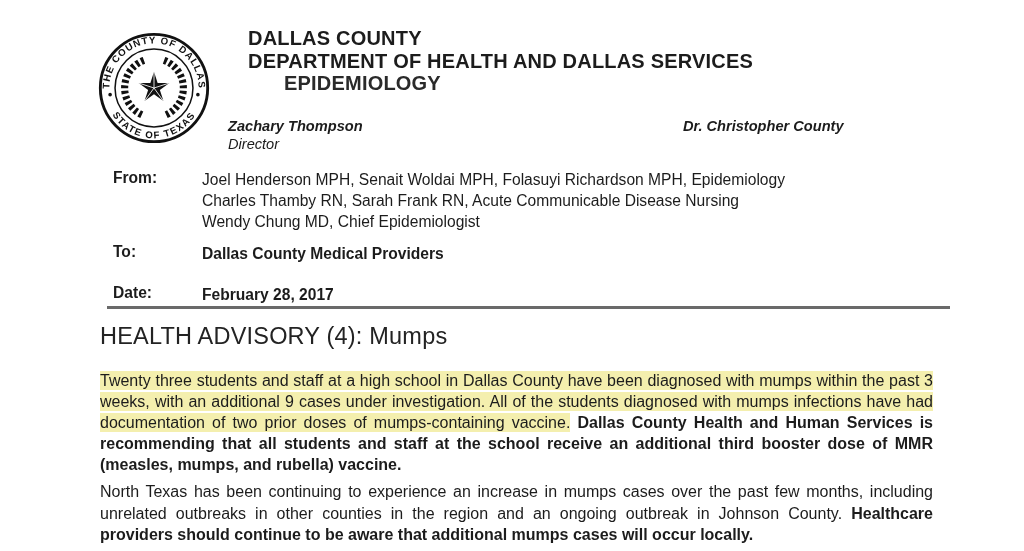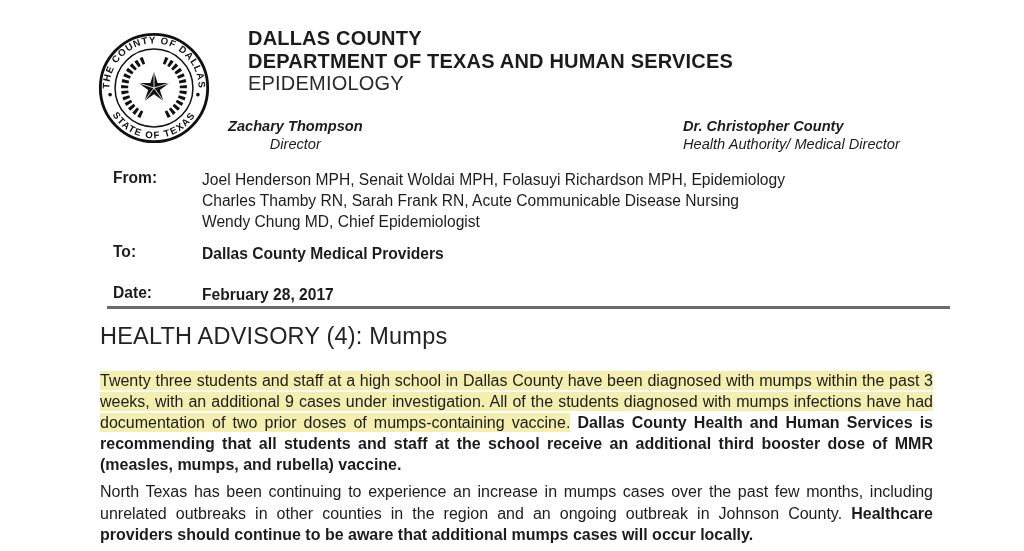--- a/index.html
+++ b/index.html
@@ -12,27 +12,27 @@
   html,body{background:#ffffff;}
   body{font-family:"Liberation Sans","DejaVu Sans",sans-serif;color:var(--text);}
   .page{
     position:relative;width:1024px;height:551px;background:var(--paper);overflow:hidden;
   }
 
   
   .seal{position:absolute;left:97px;top:31px;width:114px;height:114px;}
   .org{position:absolute;left:248px;top:27px;line-height:22.5px;font-size:20px;letter-spacing:.2px;}
   .org .l1,.org .l2{font-weight:bold;}
-  .org .l3{font-weight:normal;color:#2a2a2a;}
+  .org .l3{font-weight:bold;color:#2a2a2a;margin-left:36px;}
 
   .official{position:absolute;top:118px;font-size:14.6px;font-style:italic;line-height:17.5px;}
   .official.left{left:228px;}
   .official.right{left:683px;}
   .official .name{font-weight:bold;}
-  .official .title{font-weight:normal;text-align:center;}
+  .official .title{font-weight:normal;}
 
   
   .memo-label{position:absolute;left:113px;font-size:15.6px;font-weight:bold;}
   .memo-content{position:absolute;left:202px;font-size:15.6px;line-height:21.2px;}
   .row-from .memo-label,.row-from .memo-content{top:169px;}
   .row-to .memo-label,.row-to .memo-content{top:243px;}
   .row-to .memo-content{font-weight:bold;}
   .row-date .memo-label,.row-date .memo-content{top:284px;}
   .row-date .memo-content{font-weight:bold;text-align:center;}
 
@@ -83,31 +83,30 @@
         <line x1="60" y1="60" x2="76.17" y2="54.75"></line>
         <line x1="60" y1="60" x2="70" y2="73.75"></line>
         <line x1="60" y1="60" x2="50" y2="73.75"></line>
         <line x1="60" y1="60" x2="43.83" y2="54.75"></line>
       </g>
     </svg>
   </div>
 
   <div class="org">
     <div class="l1">DALLAS COUNTY</div>
-    <div class="l2">DEPARTMENT OF TEXAS AND HUMAN SERVICES</div>
+    <div class="l2">DEPARTMENT OF HEALTH AND DALLAS SERVICES</div>
     <div class="l3">EPIDEMIOLOGY</div>
   </div>
 
   <div class="official left">
     <div class="name">Zachary Thompson</div>
     <div class="title">Director</div>
   </div>
   <div class="official right">
     <div class="name">Dr. Christopher County</div>
-    <div class="title">Health Authority/ Medical Director</div>
   </div>
 
   <div class="row-from">
     <div class="memo-label">From:</div>
     <div class="memo-content">
       <div>Joel Henderson MPH, Senait Woldai MPH, Folasuyi Richardson MPH, Epidemiology</div>
       <div>Charles Thamby RN, Sarah Frank RN, Acute Communicable Disease Nursing</div>
       <div>Wendy Chung MD, Chief Epidemiologist</div>
     </div>
   </div>

